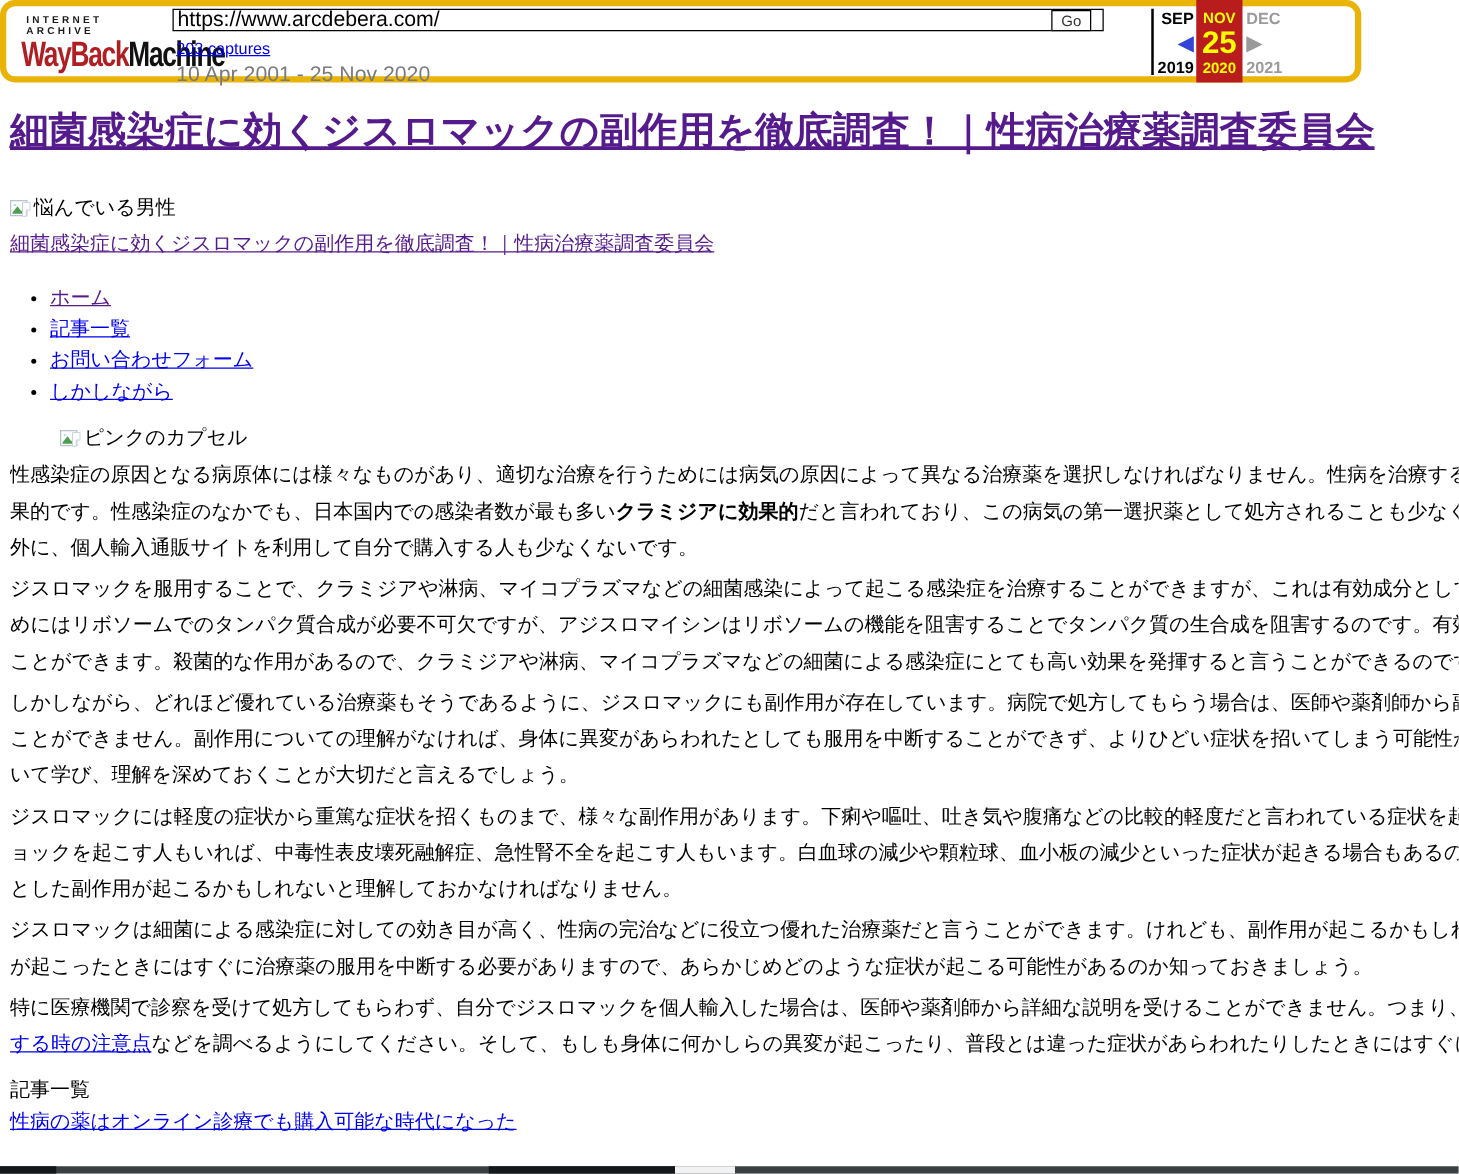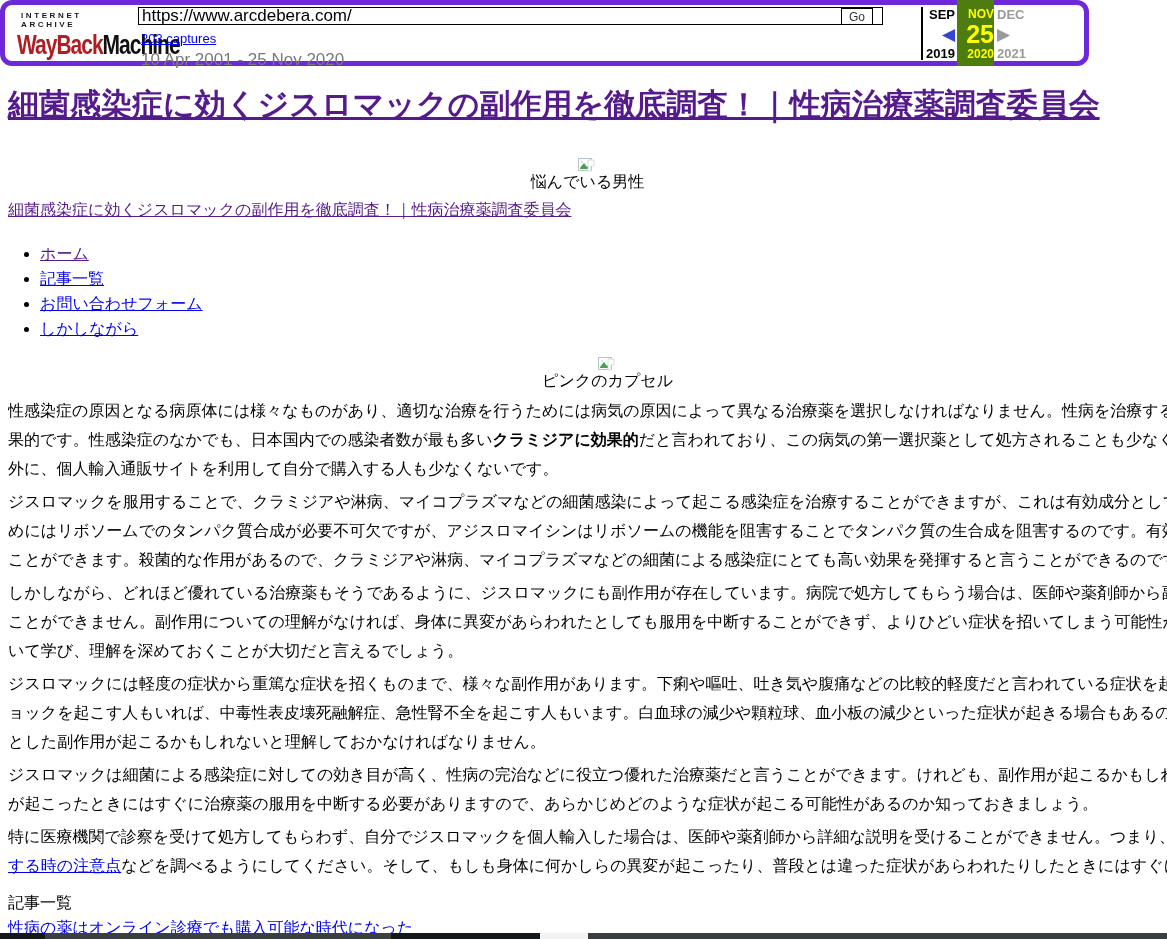--- a/index.html
+++ b/index.html
@@ -7,21 +7,21 @@
   body {
     width:1167px; height:939px; overflow:hidden; position:relative;
     background:#fff;
     font-family:"Liberation Sans","DejaVu Sans",sans-serif;
     color:#000;
   }
 
   
   .wb-toolbar{
     position:relative; width:1089px; height:66px;
-    background:#fff; border:5px solid #6d28d9; border-radius:12px;
+    background:#fff; border:5px solid #eab308; border-radius:12px;
   }
   .wb-logo{ position:absolute; left:12px; top:6px; width:120px; }
   .wb-logo-top{ font-size:8px; letter-spacing:2.6px; font-weight:700; color:#1a1a1a; margin-left:4px; }
   .wb-logo-main{ font-size:21px; font-weight:800; letter-spacing:-1px; line-height:20px;
     transform:scaleY(1.35); transform-origin:top left; margin-top:2px; color:#111; }
   .wb-logo-red{ color:#b01e23; }
   .wb-url-input{
     position:absolute; left:133px; top:2px; width:745px; height:18px;
     border:1px solid #000; font-size:17px; padding:0 3px;
     font-family:"Liberation Sans","DejaVu Sans",sans-serif;
@@ -43,33 +43,33 @@
   .wb-year { font-size:13px; font-weight:700; position:absolute; bottom:0; }
   .wb-col-prev .wb-year{ right:0; }
   .wb-col-next .wb-year{ left:0; }
   .wb-arrow{ font-size:17px; line-height:17px; position:absolute; top:21px; cursor:default; }
   .wb-col-prev .wb-arrow{ right:0; cursor:pointer; }
   .wb-col-next .wb-arrow{ left:0; }
   .wb-gray{ color:#9a9a9a; }
 
   .wb-current{
     position:absolute; left:952px; top:-5px; width:37px; height:66px;
-    background:#4d7c0f; color:#ff0; text-align:right; z-index:2;
+    background:#b91c1c; color:#ff0; text-align:center; z-index:2;
   }
   .wb-cur-month{ font-size:12px; font-weight:700; margin-top:7px; }
   .wb-cur-day{ font-size:25px; font-weight:700; line-height:26px; }
   .wb-cur-year{ font-size:12px; font-weight:700; }
 
   
   .main{ padding-left:8px; }
 
   h1.page-title{ margin:22px 0 0 0; font-size:31px; line-height:34px; font-weight:700; }
   h1.page-title a{ color:#551A8B; text-decoration:underline; cursor:pointer; }
 
-  .img-line{ display:flex; align-items:center; font-size:16px; line-height:18px;flex-direction:column; }
+  .img-line{ display:flex; align-items:center; font-size:16px; line-height:18px; }
   .hero-line{ margin-top:36px; }
   .capsule-line{ margin:16px 0 0 40px; }
   .broken-img{ width:17px; height:15px; margin-right:2px; flex:0 0 auto; }
 
   .title-link-line{ margin-top:9px; font-size:16px; }
   a.visited-link{ color:#551A8B; text-decoration:underline; cursor:pointer; }
   a.blue-link{ color:#0000EE; text-decoration:underline; cursor:pointer; }
 
   ul.site-nav{ margin:20px 0 0 0; padding-left:32px; }
   ul.site-nav li{ font-size:16px; line-height:25px; color:#000; }

